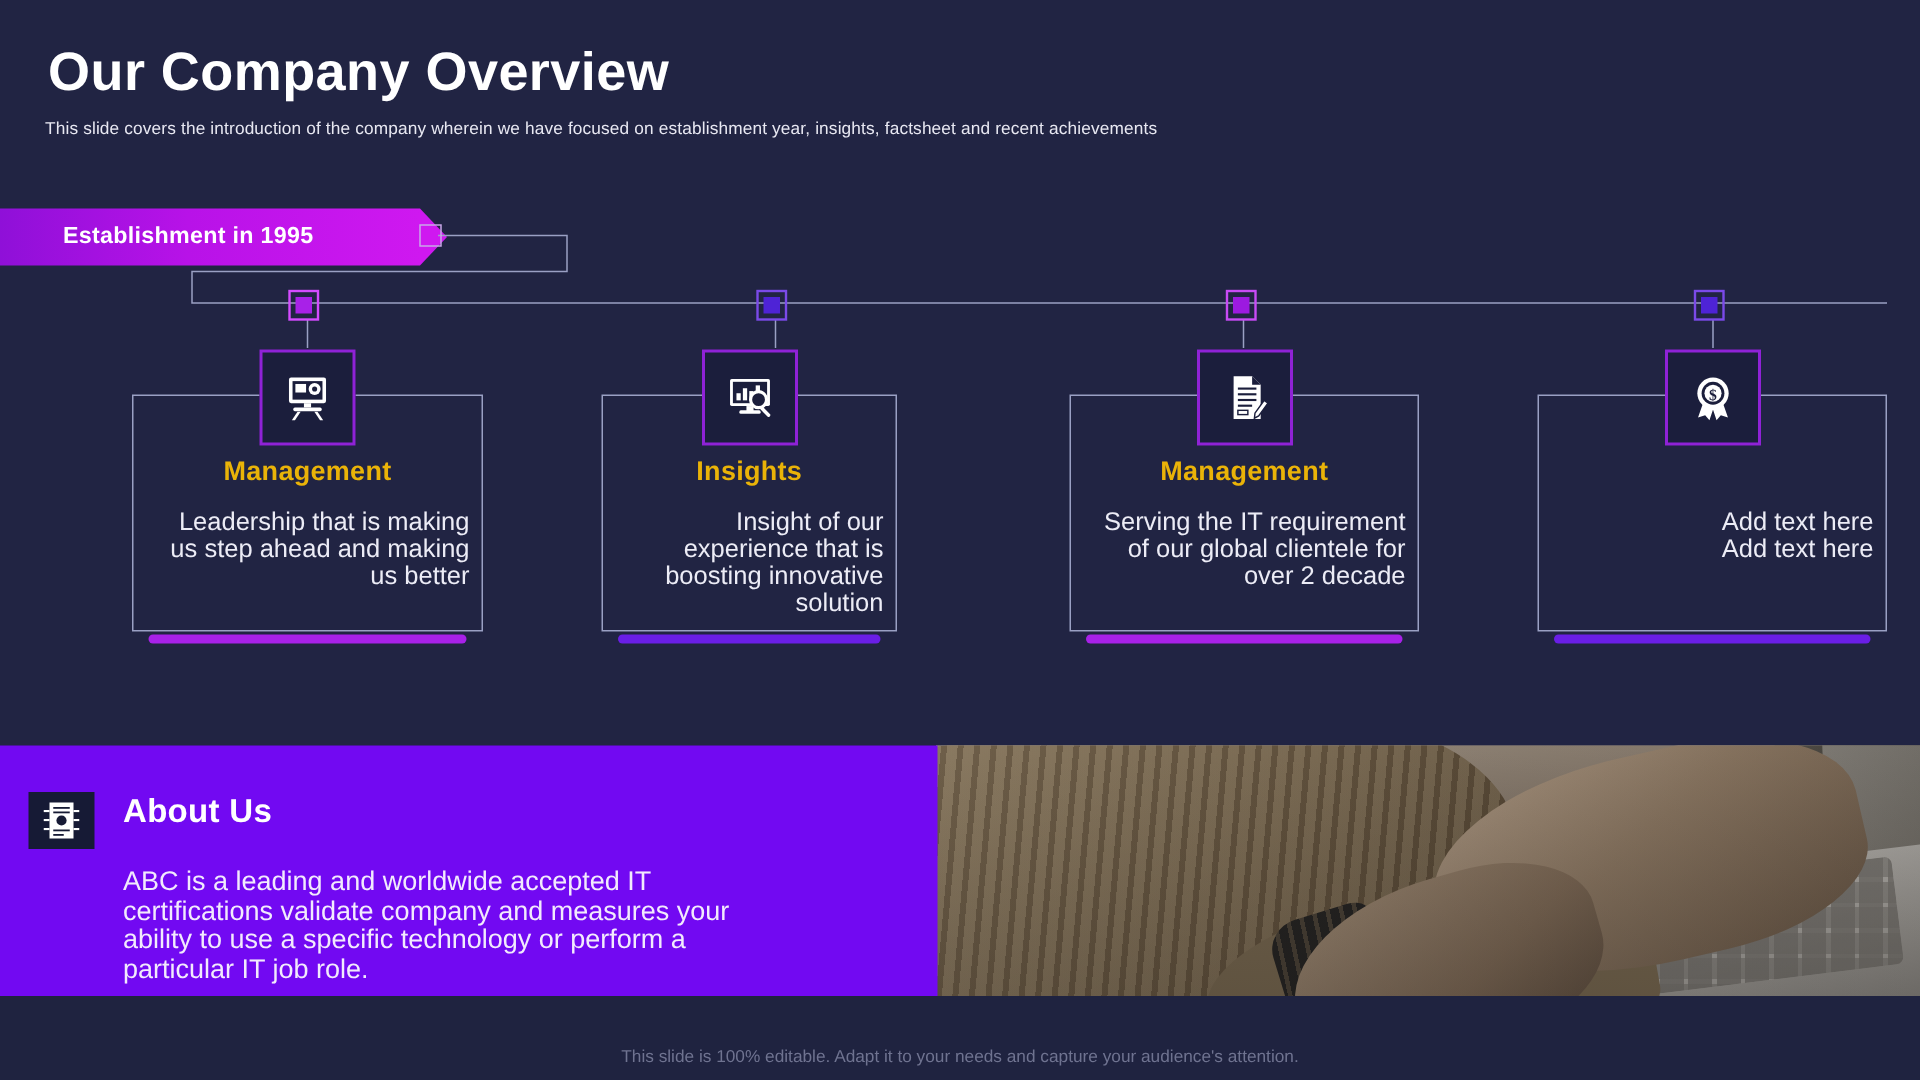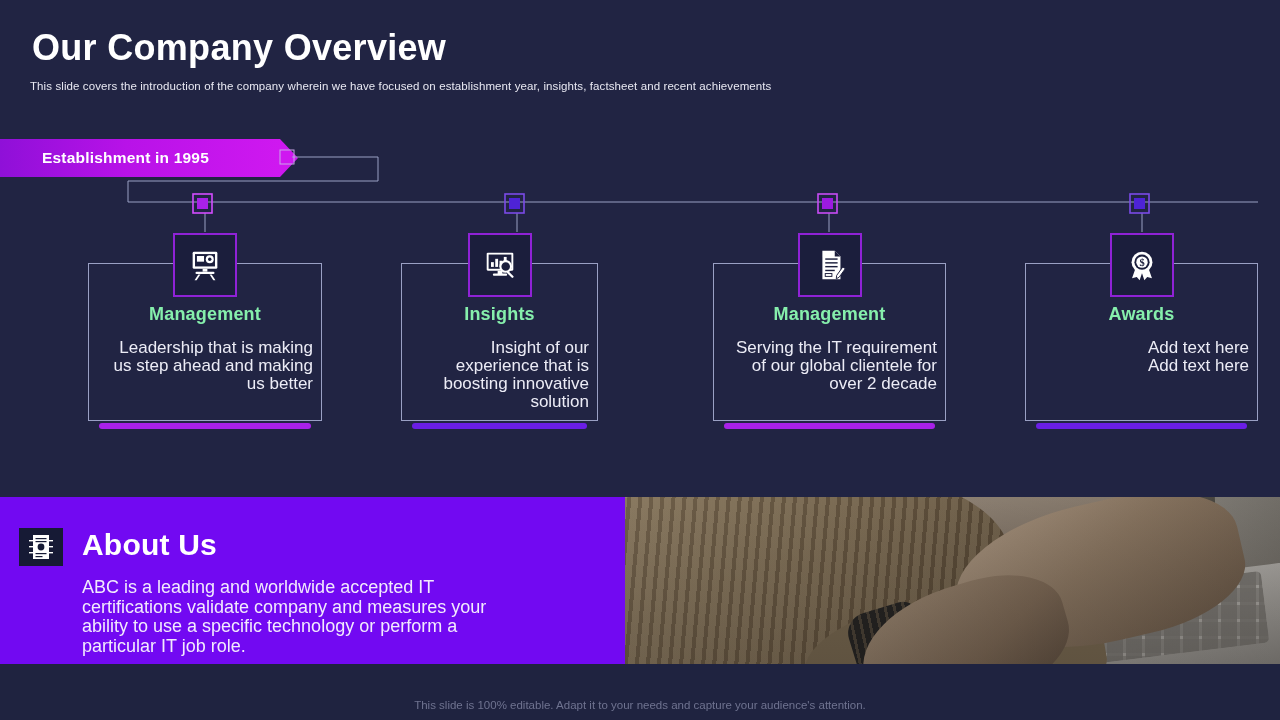--- a/index.html
+++ b/index.html
@@ -60,21 +60,21 @@
     position:absolute; top:-31px; left:50%; transform:translateX(-50%);
     width:64px; height:64px;
     border:2px solid #8f22d6;
     background:#1b1e3c;
     display:flex; align-items:center; justify-content:center;
   }
   .icon-box svg { width:38px; height:38px; }
 
   .card-title {
     position:absolute; top:40px; left:0; width:100%;
-    text-align:center; font-size:18px; font-weight:bold; color:#86efac;
+    text-align:center; font-size:18px; font-weight:bold; color:#eab308;
     letter-spacing:0.2px;
   }
   .card-desc {
     position:absolute; top:75px; left:8px; width:calc(100% - 16px);
     text-align:right; font-size:17px; color:#ececf6; line-height:18px;
   }
   .accent-bar {
     position:absolute; bottom:-9px; left:10px; width:calc(100% - 20px);
     height:6px; border-radius:3px;
   }
@@ -84,21 +84,21 @@
     position:absolute; left:0; top:497px; width:620px; height:167px;
     background:#7209f2;
   }
   .about-icon {
     position:absolute; left:19px; top:528px; width:44px; height:38px;
     background:#161a35; display:flex; align-items:center; justify-content:center;
   }
   .about-icon svg { width:24px; height:28px; }
   .about-title {
     position:absolute; left:82px; top:528px;
-    font-size:30px; font-weight:bold; color:#ffffff; letter-spacing:0.2px;
+    font-size:22px; font-weight:bold; color:#ffffff; letter-spacing:0.2px;
   }
   .about-text {
     position:absolute; left:82px; top:578px; width:430px;
     font-size:18px; color:#f2eafd; line-height:19.5px;
   }
 
   
   .photo {
     position:absolute; left:624px; top:497px; width:656px; height:167px;
     overflow:hidden; background:#9b8e80;
@@ -291,21 +291,20 @@
       <div class="icon-box">
         <svg viewBox="0 0 40 40" fill="#ffffff">
           <path d="M13 24 l-3.5 10 5-1.5 3 3.5 3-9z" fill="#ffffff"></path>
           <path d="M27 24 l3.5 10 -5-1.5 -3 3.5 -3-9z" fill="#ffffff"></path>
           <circle cx="20" cy="17" r="11" fill="#ffffff"></circle>
           <circle cx="20" cy="17" r="8" fill="#1b1e3c"></circle>
           <circle cx="20" cy="17" r="6" fill="#ffffff"></circle>
           <text x="20" y="21.5" font-family="Liberation Serif, serif" font-size="11" font-weight="bold" text-anchor="middle" fill="#1b1e3c">$</text>
         </svg>
       </div>
-      <div class="card-title">Awards</div>
       <div class="card-desc">Add text here<br>Add text here</div>
       <div class="accent-bar" style="background:#6a1ee6;"></div>
     </div>
   </div>
 </div>
 
 <div class="about"></div>
 <div class="about-icon">
   <svg viewBox="0 0 24 28" fill="#ffffff">
     <rect x="4" y="2" width="16" height="24" fill="#ffffff"></rect>

